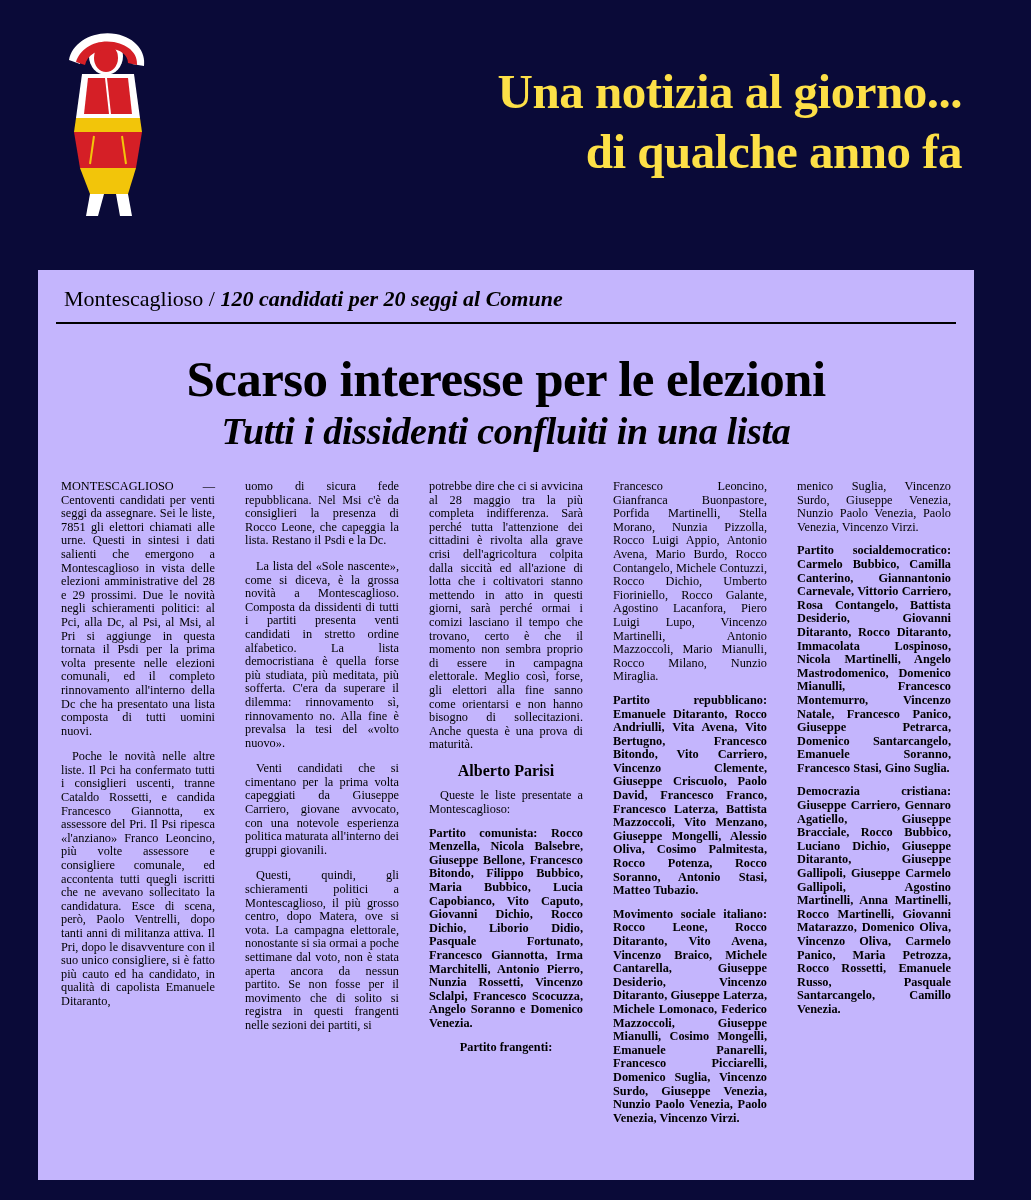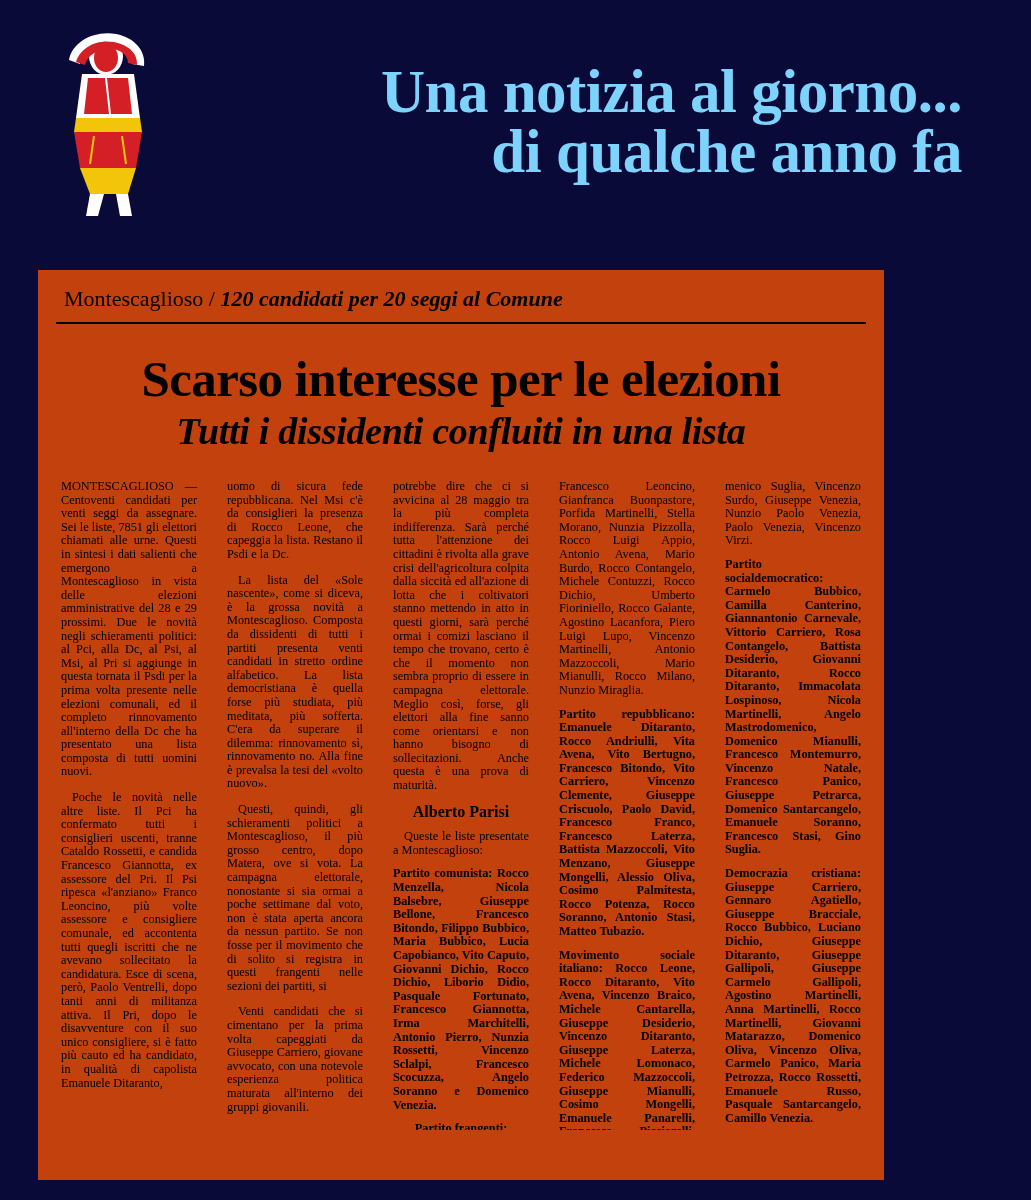--- a/index.html
+++ b/index.html
@@ -49,37 +49,37 @@
     letter-spacing: .4px;
   }
   .masthead-title {
     position: absolute;
     left: 200px;
     top: 62px;
     width: 800px;
     text-align: right;
     padding-right: 38px;
     box-sizing: border-box;
-    color: #7dd3fc;
-    font-family: "Liberation Serif", serif;
-    font-weight: bold;
-    font-size: 61px;
+    color: #fde047;
+    font-family: "Liberation Serif", serif;
+    font-weight: bold;
+    font-size: 49px;
     line-height: 60px;
     letter-spacing: -0.5px;
   }
   .masthead-title .l2 { display: block; }
 
   
   .clipping {
     position: absolute;
     left: 38px;
     top: 270px;
-    width: 846px;
+    width: 936px;
     height: 910px;
-    background: #c2410c;
+    background: #c4b5fd;
     box-sizing: border-box;
     padding: 10px 16px 8px 16px;
   }
   .kicker {
     font-family: "Liberation Serif", serif;
     font-size: 22px;
     line-height: 26px;
     padding: 6px 4px 6px 10px;
     white-space: nowrap;
   }
@@ -232,22 +232,22 @@
     <div class="columns">
 
       <div class="col">
         <p class="noind"><span class="smallcaps"></span><span>MONTESCAGLIOSO — Centoventi candidati per venti seggi da assegnare. Sei le liste, 7851 gli elettori chiamati alle urne. Questi in sintesi i dati salienti che emergono a Montescaglioso in vista delle elezioni amministrative del 28 e 29 prossimi. Due le novità negli schieramenti politici: al Pci, alla Dc, al Psi, al Msi, al Pri si aggiunge in questa tornata il Psdi per la prima volta presente nelle elezioni comunali, ed il completo rinnovamento all'interno della Dc che ha presentato una lista composta di tutti uomini nuovi.</span></p>
         <p>Poche le novità nelle altre liste. Il Pci ha confermato tutti i consiglieri uscenti, tranne Cataldo Rossetti, e candida Francesco Giannotta, ex assessore del Pri. Il Psi ripesca «l'anziano» Franco Leoncino, più volte assessore e consigliere comunale, ed accontenta tutti quegli iscritti che ne avevano sollecitato la candidatura. Esce di scena, però, Paolo Ventrelli, dopo tanti anni di militanza attiva. Il Pri, dopo le disavventure con il suo unico consigliere, si è fatto più cauto ed ha candidato, in qualità di capolista Emanuele Ditaranto,</p>
       </div>
 
       <div class="col">
         <p class="noind">uomo di sicura fede repubblicana. Nel Msi c'è da consiglieri la presenza di Rocco Leone, che capeggia la lista. Restano il Psdi e la Dc.</p>
         <p>La lista del «Sole nascente», come si diceva, è la grossa novità a Montescaglioso. Composta da dissidenti di tutti i partiti presenta venti candidati in stretto ordine alfabetico. La lista democristiana è quella forse più studiata, più meditata, più sofferta. C'era da superare il dilemma: rinnovamento sì, rinnovamento no. Alla fine è prevalsa la tesi del «volto nuovo».</p>
+        <p>Venti candidati che si cimentano per la prima volta capeggiati da Giuseppe Carriero, giovane avvocato, con una notevole esperienza politica maturata all'interno dei gruppi giovanili.</p>
         <p>Questi, quindi, gli schieramenti politici a Montescaglioso, il più grosso centro, dopo Matera, ove si vota. La campagna elettorale, nonostante si sia ormai a poche settimane dal voto, non è stata aperta ancora da nessun partito. Se non fosse per il movimento che di solito si registra in questi frangenti nelle sezioni dei partiti, si</p>
-        <p>Venti candidati che si cimentano per la prima volta capeggiati da Giuseppe Carriero, giovane avvocato, con una notevole esperienza politica maturata all'interno dei gruppi giovanili.</p>
       </div>
 
       <div class="col">
         <p class="noind">potrebbe dire che ci si avvicina al 28 maggio tra la più completa indifferenza. Sarà perché tutta l'attenzione dei cittadini è rivolta alla grave crisi dell'agricoltura colpita dalla siccità ed all'azione di lotta che i coltivatori stanno mettendo in atto in questi giorni, sarà perché ormai i comizi lasciano il tempo che trovano, certo è che il momento non sembra proprio di essere in campagna elettorale. Meglio così, forse, gli elettori alla fine sanno come orientarsi e non hanno bisogno di sollecitazioni. Anche questa è una prova di maturità.</p>
         <p class="byline">Alberto Parisi</p>
         <p>Queste le liste presentate a Montescaglioso:</p>
         <p class="party-head"><span class="party">Partito comunista:</span><span> Rocco Menzella, Nicola Balsebre, Giuseppe Bellone, Francesco Bitondo, Filippo Bubbico, Maria Bubbico, Lucia Capobianco, Vito Caputo, Giovanni Dichio, Rocco Dichio, Liborio Didio, Pasquale Fortunato, Francesco Giannotta, Irma Marchitelli, Antonio Pierro, Nunzia Rossetti, Vincenzo Sclalpi, Francesco Scocuzza, Angelo Soranno e Domenico Venezia.</span></p>
         <p class="party-center">Partito frangenti:</p>
       </div>
 

